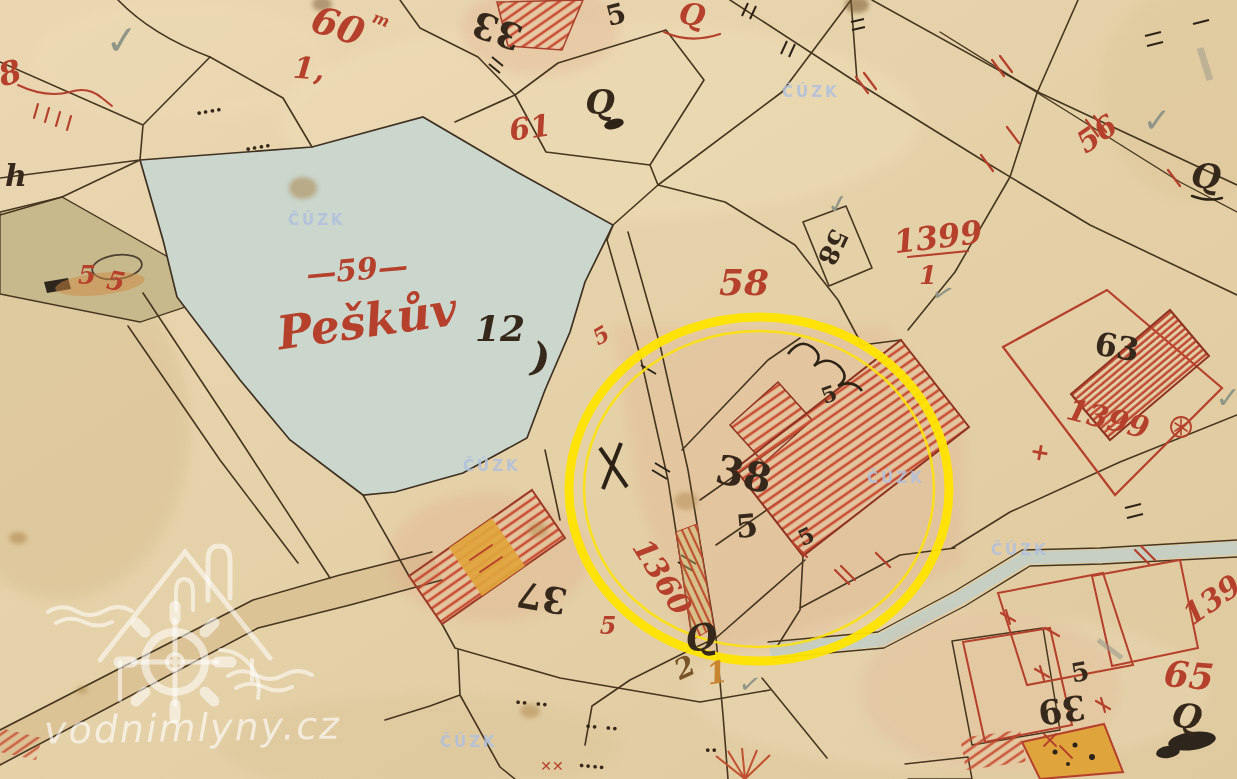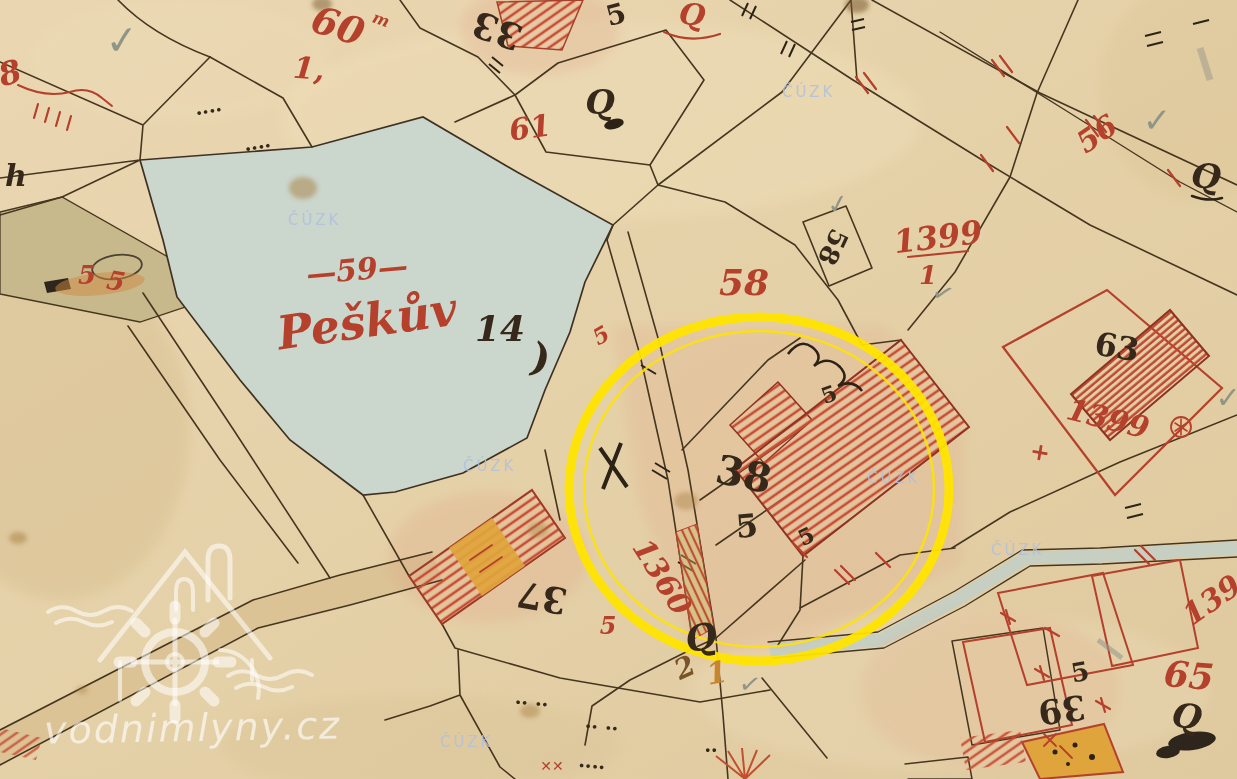--- a/index.html
+++ b/index.html
@@ -9,21 +9,21 @@
   #labels,#cuzk{position:absolute;left:0;top:0;width:100%;height:100%;pointer-events:none;}
   .map-label{position:absolute;white-space:nowrap;line-height:1;
              font-family:"DejaVu Serif","DejaVu Sans",serif;font-weight:600;}
   .lab-red{color:#b5402c;}
   .lab-black{color:#36291b;}
   .lab-gray{color:#8f9587;font-weight:400;}
   .lab-orange{color:#c8842e;}
   .lab-brown{color:#7a5428;}
   .lab-i{font-style:italic;}
   .cuzk{position:absolute;white-space:nowrap;font-family:"DejaVu Sans","Liberation Sans",sans-serif;
-        font-size:15px;letter-spacing:3px;color:rgba(175,192,222,0.85);font-weight:400;}
+        font-size:15px;letter-spacing:3px;color:rgba(175,192,222,0.85);font-weight:700;}
   .wm-text{position:absolute;left:44px;top:706px;font-family:"DejaVu Sans","Liberation Sans",sans-serif;
            font-style:italic;font-size:38px;letter-spacing:2px;color:rgba(255,255,255,0.62);
            transform:rotate(-1deg);pointer-events:none;}
 </style>
 </head>
 <body>
 
 <div class="canvas">
 
 <svg width="1237" height="779" viewBox="0 0 1237 779">
@@ -230,21 +230,21 @@
       <span class="map-label lab-red lab-i" style="left: 692px; top: 15px; font-size: 30px; transform: translate(-50%, -50%) rotate(8deg);">Q</span>
       <span class="map-label lab-black lab-i" style="left: 600px; top: 102px; font-size: 34px; transform: translate(-50%, -50%) rotate(0deg);">Q</span>
       <span class="map-label lab-red lab-i" style="left: 530px; top: 128px; font-size: 30px; transform: translate(-50%, -50%) rotate(-8deg);">61</span>
       <span class="map-label lab-red lab-i" style="left: 1097px; top: 134px; font-size: 30px; transform: translate(-50%, -50%) rotate(-35deg);">56</span>
       <span class="map-label lab-black lab-i" style="left: 1206px; top: 176px; font-size: 34px; transform: translate(-50%, -50%) rotate(5deg);">Q</span>
       <span class="map-label lab-gray" style="left: 122px; top: 40px; font-size: 40px; transform: translate(-50%, -50%) rotate(-5deg);">✓</span>
       <span class="map-label lab-gray" style="left: 1157px; top: 120px; font-size: 34px; transform: translate(-50%, -50%) rotate(0deg);">✓</span>
       <span class="map-label lab-gray" style="left: 838px; top: 204px; font-size: 26px; transform: translate(-50%, -50%) rotate(-10deg);">✓</span>
       <span class="map-label lab-red lab-i" style="left: 357px; top: 270px; font-size: 30px; transform: translate(-50%, -50%) rotate(-5deg);">—59—</span>
       <span class="map-label lab-red lab-i" style="left: 367px; top: 321px; font-size: 46px; transform: translate(-50%, -50%) rotate(-8deg);">Peškův</span>
-      <span class="map-label lab-black lab-i" style="left: 500px; top: 328px; font-size: 36px; transform: translate(-50%, -50%) rotate(0deg);">14</span>
+      <span class="map-label lab-black lab-i" style="left: 500px; top: 328px; font-size: 36px; transform: translate(-50%, -50%) rotate(0deg);">12</span>
       <span class="map-label lab-black" style="left: 541px; top: 358px; font-size: 40px; transform: translate(-50%, -50%) rotate(15deg);">)</span>
       <span class="map-label lab-red lab-i" style="left: 744px; top: 282px; font-size: 36px; transform: translate(-50%, -50%) rotate(0deg);">58</span>
       <span class="map-label lab-black" style="left: 833px; top: 247px; font-size: 26px; transform: translate(-50%, -50%) rotate(115deg);">58</span>
       <span class="map-label lab-red lab-i" style="left: 938px; top: 237px; font-size: 32px; transform: translate(-50%, -50%) rotate(-7deg);">1399</span>
       <span class="map-label lab-red lab-i" style="left: 928px; top: 275px; font-size: 26px; transform: translate(-50%, -50%) rotate(0deg);">1</span>
       <span class="map-label lab-gray" style="left: 943px; top: 293px; font-size: 26px; transform: translate(-50%, -50%) rotate(20deg);">✓</span>
       <span class="map-label lab-black" style="left: 1117px; top: 347px; font-size: 32px; transform: translate(-50%, -50%) rotate(10deg);">63</span>
       <span class="map-label lab-red lab-i" style="left: 1108px; top: 419px; font-size: 30px; transform: translate(-50%, -50%) rotate(14deg);">1399</span>
       <span class="map-label lab-red" style="left: 1040px; top: 452px; font-size: 24px; transform: translate(-50%, -50%) rotate(10deg);">+</span>
       <span class="map-label lab-black" style="left: 744px; top: 474px; font-size: 40px; transform: translate(-50%, -50%) rotate(12deg);">38</span>

